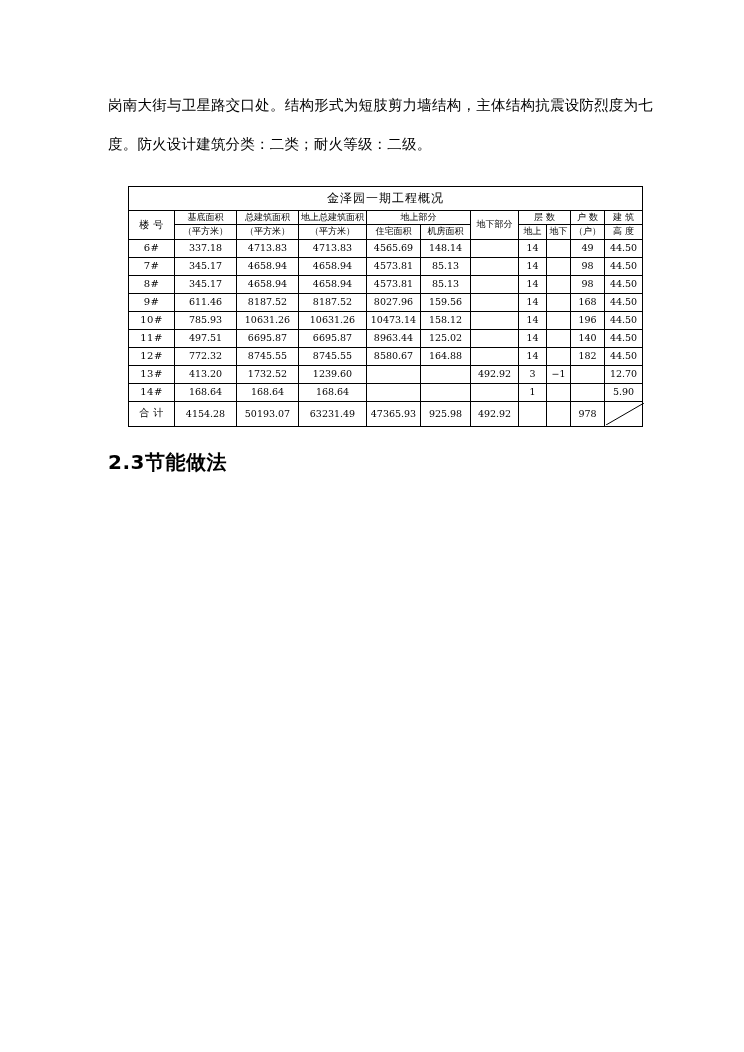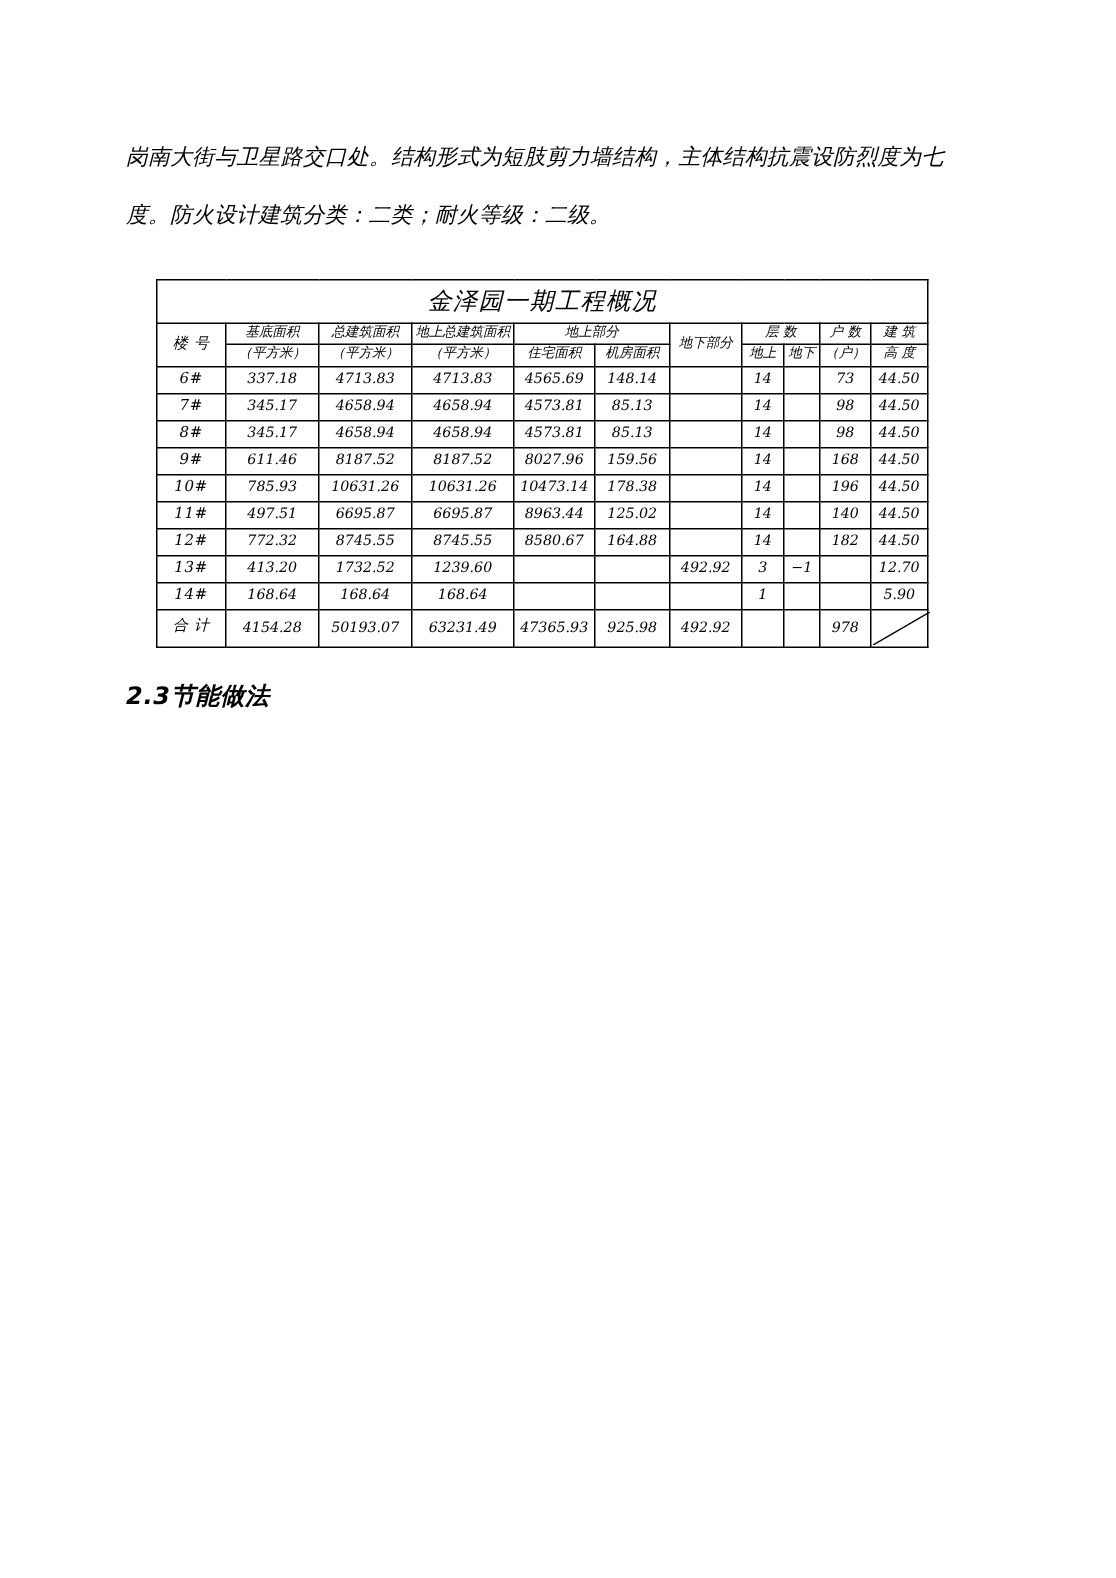--- a/index.html
+++ b/index.html
@@ -13,24 +13,23 @@
     background: #ffffff;
     margin: 0 auto;
     position: relative;
     box-sizing: border-box;
     font-family: "DejaVu Serif", "Liberation Serif", serif;
     color: #000000;
     overflow: hidden;
   }
   .content {
     position: absolute;
-    left: 84px;
+    left: 108px;
     top: 86px;
     width: 545px;
-    font-style: italic;
   }
   p.body {
     margin: 0 0 0 0;
     font-size: 14.5px;
     line-height: 39px;
     text-align: justify;
     letter-spacing: 0.2px;
   }
   p.indent {
     text-indent: 30px;
@@ -48,21 +47,21 @@
   }
   table.summary td, table.summary th {
     border: 1px solid #000;
     text-align: center;
     vertical-align: middle;
     padding: 1px 1px;
     font-weight: normal;
     line-height: 1.25;
   }
   table.summary .title-cell {
-    font-size: 16px;
+    font-size: 12px;
     padding: 4px 0 4px 0;
     letter-spacing: 1px;
   }
   table.summary .hdr {
     font-size: 10px;
     letter-spacing: 0.5px;
   }
   table.summary .hdr-sm {
     font-size: 9px;
   }
@@ -78,21 +77,21 @@
     height: 15px;
   }
   table.summary tr.total td {
     height: 22px;
   }
   .spaced {
     letter-spacing: 3px;
   }
   .heading {
     font-family: "DejaVu Sans", "Liberation Sans", sans-serif;
-    font-size: 16px;
+    font-size: 20px;
     font-weight: bold;
     margin-top: 22px;
     letter-spacing: 0.5px;
   }
   .slash-cell {
     position: relative;
     padding: 0;
   }
   .slash-cell svg {
     display: block;
@@ -151,21 +150,21 @@
           <tr class="data">
             <td class="rowlabel">6#</td>
             <td class="num">337.18</td>
             <td class="num">4713.83</td>
             <td class="num">4713.83</td>
             <td class="num">4565.69</td>
             <td class="num">148.14</td>
             <td class="num"></td>
             <td class="num">14</td>
             <td class="num"></td>
-            <td class="num">73</td>
+            <td class="num">49</td>
             <td class="num">44.50</td>
           </tr>
           <tr class="data">
             <td class="rowlabel">7#</td>
             <td class="num">345.17</td>
             <td class="num">4658.94</td>
             <td class="num">4658.94</td>
             <td class="num">4573.81</td>
             <td class="num">85.13</td>
             <td class="num"></td>
@@ -199,21 +198,21 @@
             <td class="num"></td>
             <td class="num">168</td>
             <td class="num">44.50</td>
           </tr>
           <tr class="data">
             <td class="rowlabel">10#</td>
             <td class="num">785.93</td>
             <td class="num">10631.26</td>
             <td class="num">10631.26</td>
             <td class="num">10473.14</td>
-            <td class="num">178.38</td>
+            <td class="num">158.12</td>
             <td class="num"></td>
             <td class="num">14</td>
             <td class="num"></td>
             <td class="num">196</td>
             <td class="num">44.50</td>
           </tr>
           <tr class="data">
             <td class="rowlabel">11#</td>
             <td class="num">497.51</td>
             <td class="num">6695.87</td>

